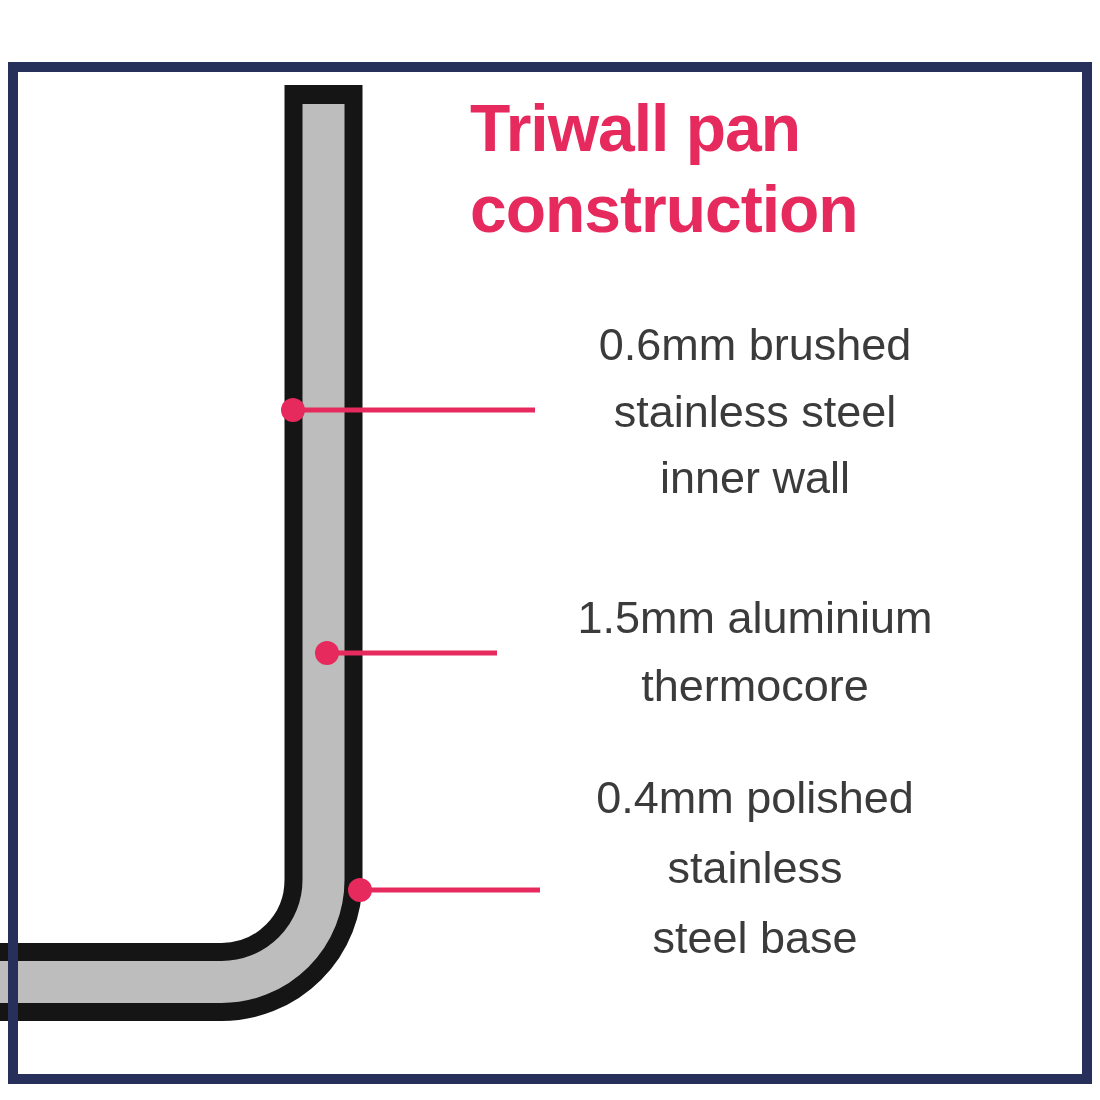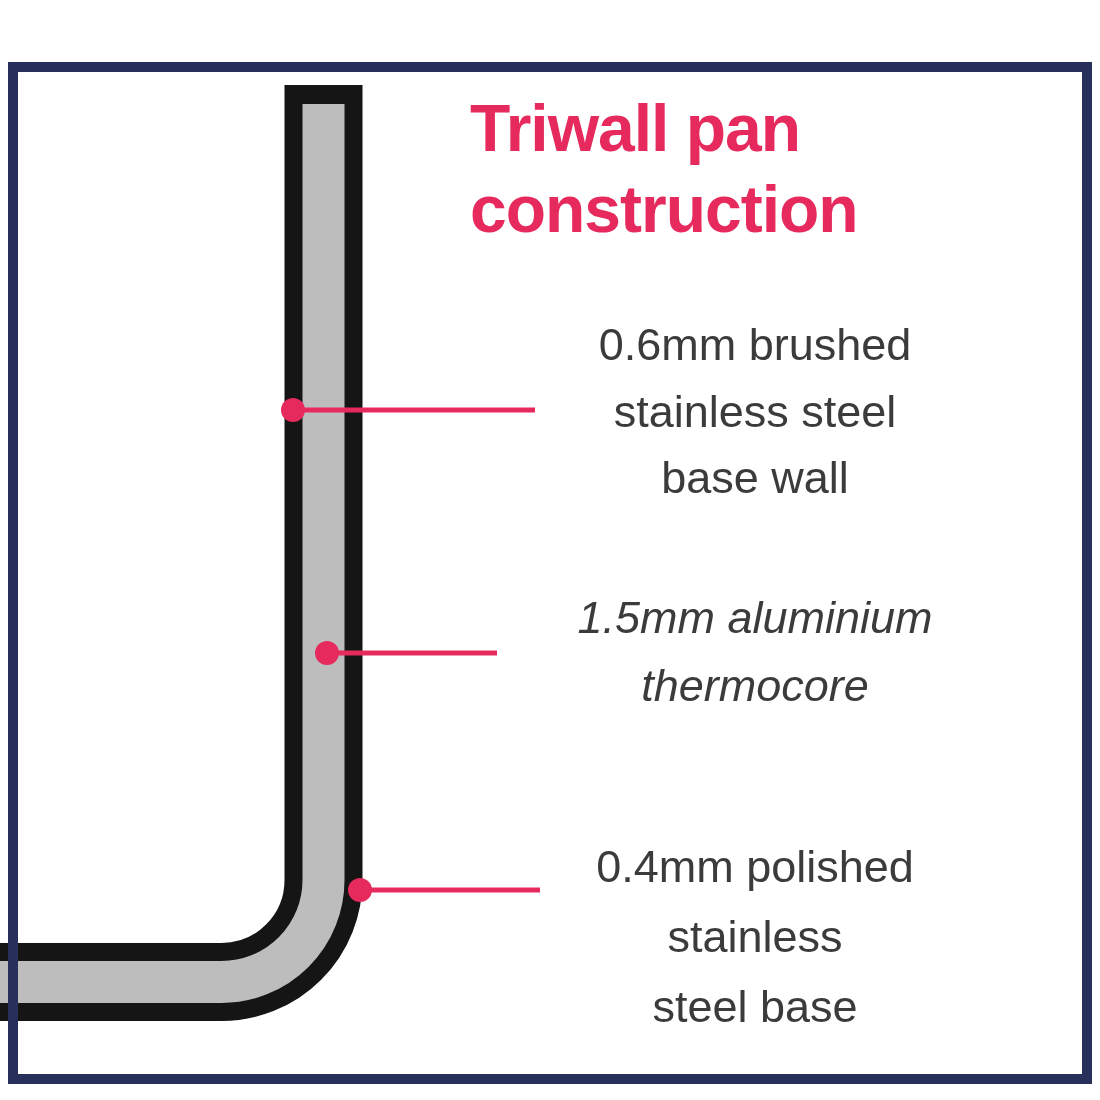--- a/index.html
+++ b/index.html
@@ -58,25 +58,24 @@
     left: 520px;
     top: 312px;
     width: 470px;
     line-height: 1.48;
   }
   .label-thermocore {
     left: 480px;
     top: 584px;
     width: 550px;
     line-height: 1.52;
-    font-style: italic;
   }
   .label-base {
     left: 520px;
-    top: 832px;
+    top: 763px;
     width: 470px;
     line-height: 1.55;
   }
 </style>
 </head>
 <body>
 
 <svg class="diagram" width="1100" height="1100" viewBox="0 0 1100 1100">
 
   <path d="M 323.5 85 L 323.5 880 A 102 102 0 0 1 221.5 982 L -5 982" fill="none" stroke="var(--steel, #151515)" stroke-width="78"></path>
@@ -93,18 +92,18 @@
   <circle cx="360" cy="890" r="12" fill="var(--accent, #E62A5D)"></circle>
 </svg>
 
 <div class="frame"></div>
 
 <div class="title">Triwall pan
 construction</div>
 
 <div class="label label-inner-wall">0.6mm brushed
 stainless steel
-base wall</div>
+inner wall</div>
 <div class="label label-thermocore">1.5mm aluminium
 thermocore</div>
 <div class="label label-base">0.4mm polished
 stainless
 steel base</div>
 
 </body></html>

